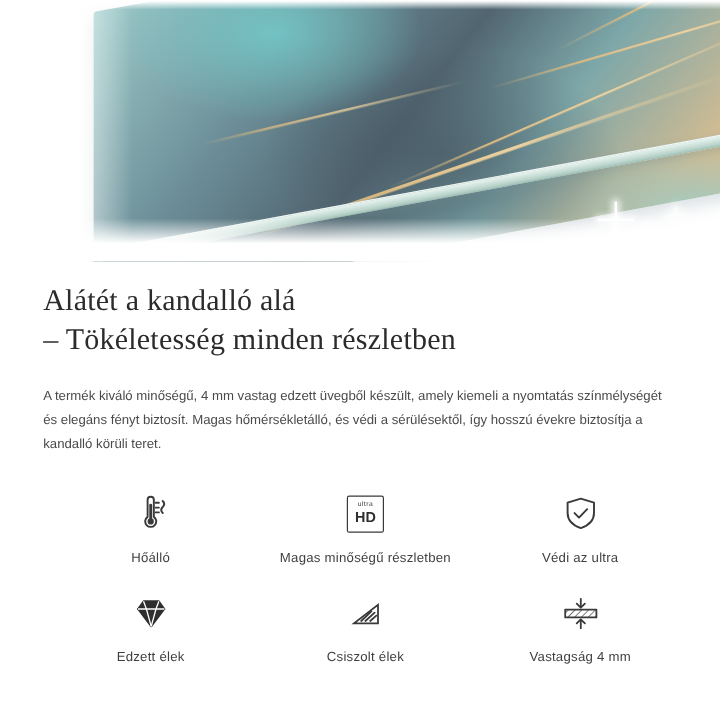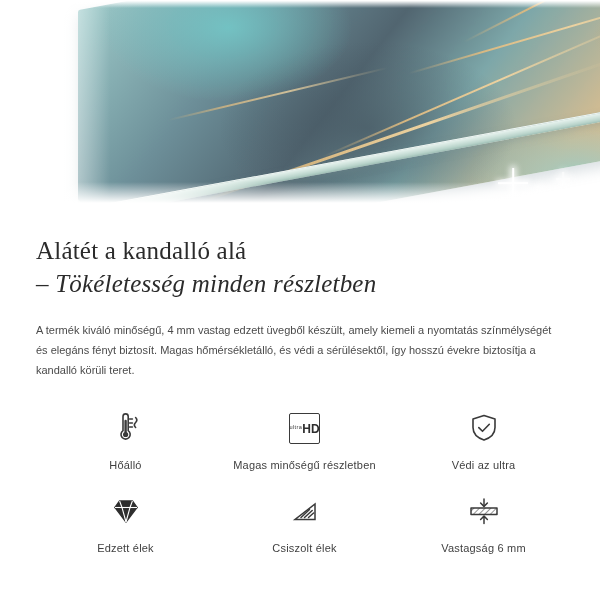--- a/index.html
+++ b/index.html
@@ -121,21 +121,21 @@
   
   .content { padding: 16px 27px 0 36px; }
   .headline {
     font-family: "Liberation Serif", serif;
     font-size: 25px;
     line-height: 33px;
     color: #2b2b2b;
     font-weight: 400;
     letter-spacing: .2px;
   }
-  .headline .l2 { display: block; font-style: italic; }
+  .headline .l2 { display: block; }
   .body-copy {
     margin-top: 20px;
     font-size: 11px;
     line-height: 20px;
     color: #4a4a4a;
     max-width: 528px;
   }
 
   
   .features {
@@ -160,21 +160,21 @@
     margin-top: 9px;
     font-size: 11px;
     color: #3f3f3f;
     text-align: right;
     letter-spacing: .2px;
   }
   .ultrahd {
     width: 31px; height: 31px;
     border: 1.6px solid #3a3a3a;
     border-radius: 2px;
-    display: flex; flex-direction: row;
+    display: flex; flex-direction: column;
     align-items: center; justify-content: center;
     line-height: 1;
   }
   .ultrahd .u { font-size: 5.6px; letter-spacing: .4px; color: #3a3a3a; }
   .ultrahd .hd { font-size: 12px; font-weight: bold; color: #2e2e2e; margin-top: 1px; }
   svg { display: block; }
 </style>
 </head>
 <body>
 
@@ -293,18 +293,18 @@
             </defs>
             <g fill="none" stroke="#3a3a3a" stroke-width="1.5" stroke-linecap="round" stroke-linejoin="round">
               <line x1="22" y1="8" x2="22" y2="15"></line>
               <path d="M18.6 12l3.4 3.4 3.4-3.4"></path>
               <rect x="9" y="17" width="26" height="6.5" fill="url(#hatch)"></rect>
               <line x1="22" y1="32.5" x2="22" y2="25.5"></line>
               <path d="M18.6 28.5l3.4-3.4 3.4 3.4"></path>
             </g>
           </svg>
         </div>
-        <div class="feature-label">Vastagság 6 mm</div>
+        <div class="feature-label">Vastagság 4 mm</div>
       </div>
 
     </div>
   </div>
 </div>
 
 </body></html>

